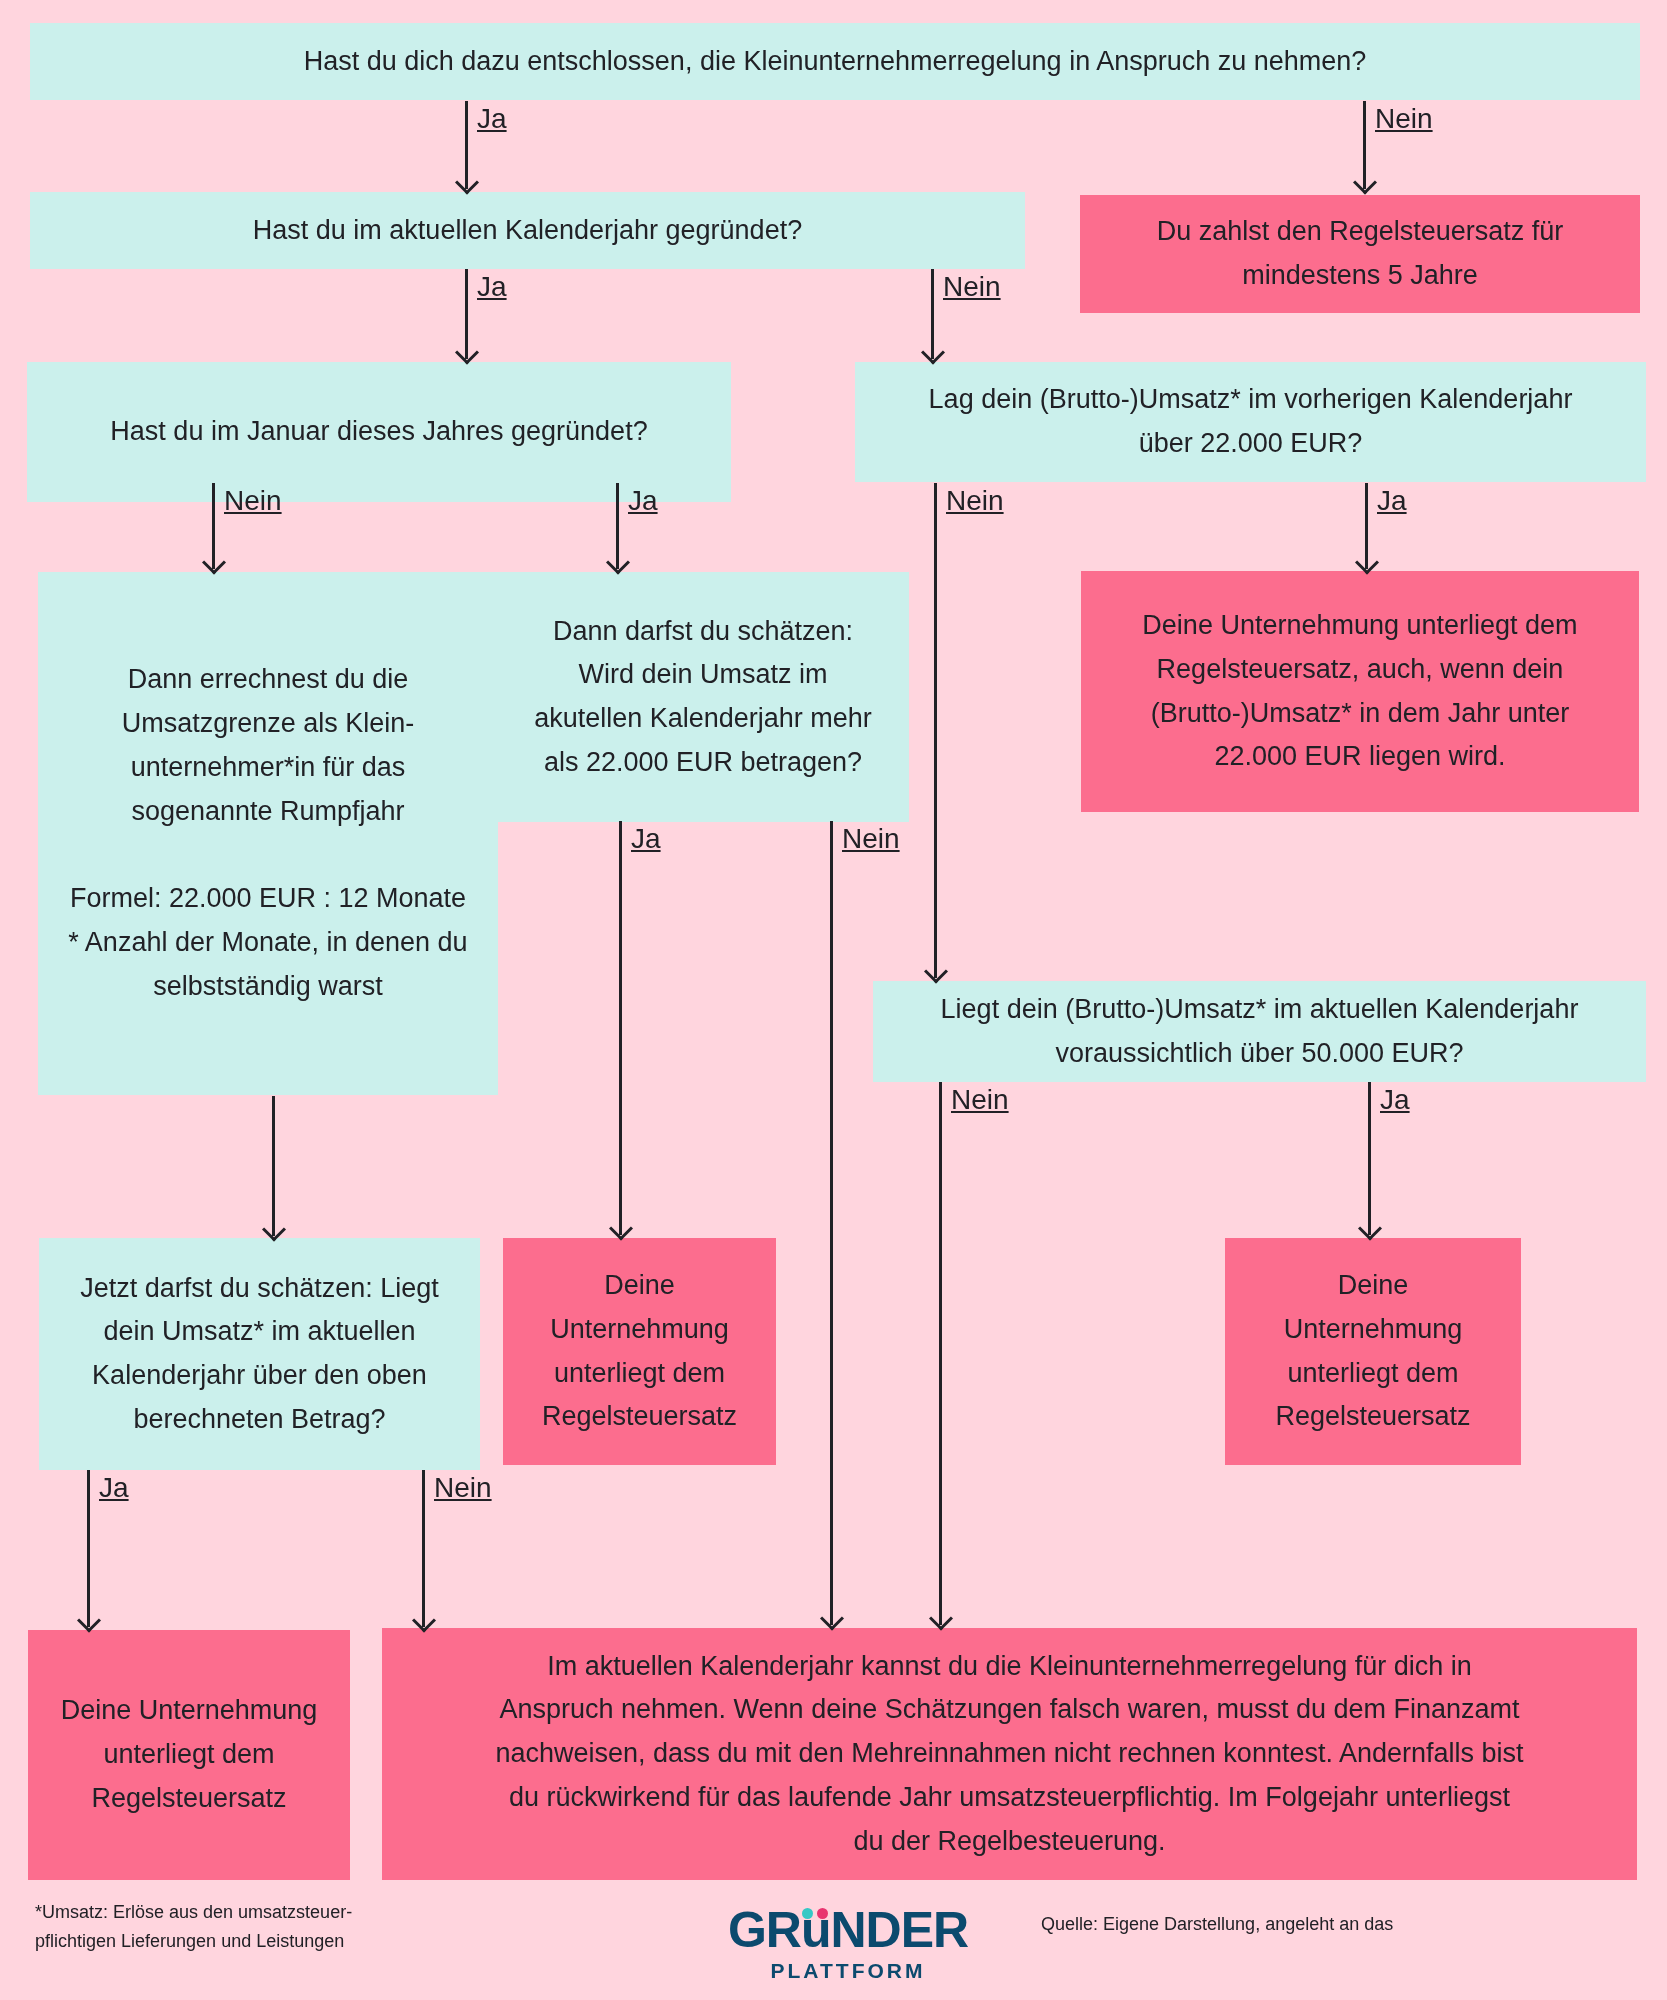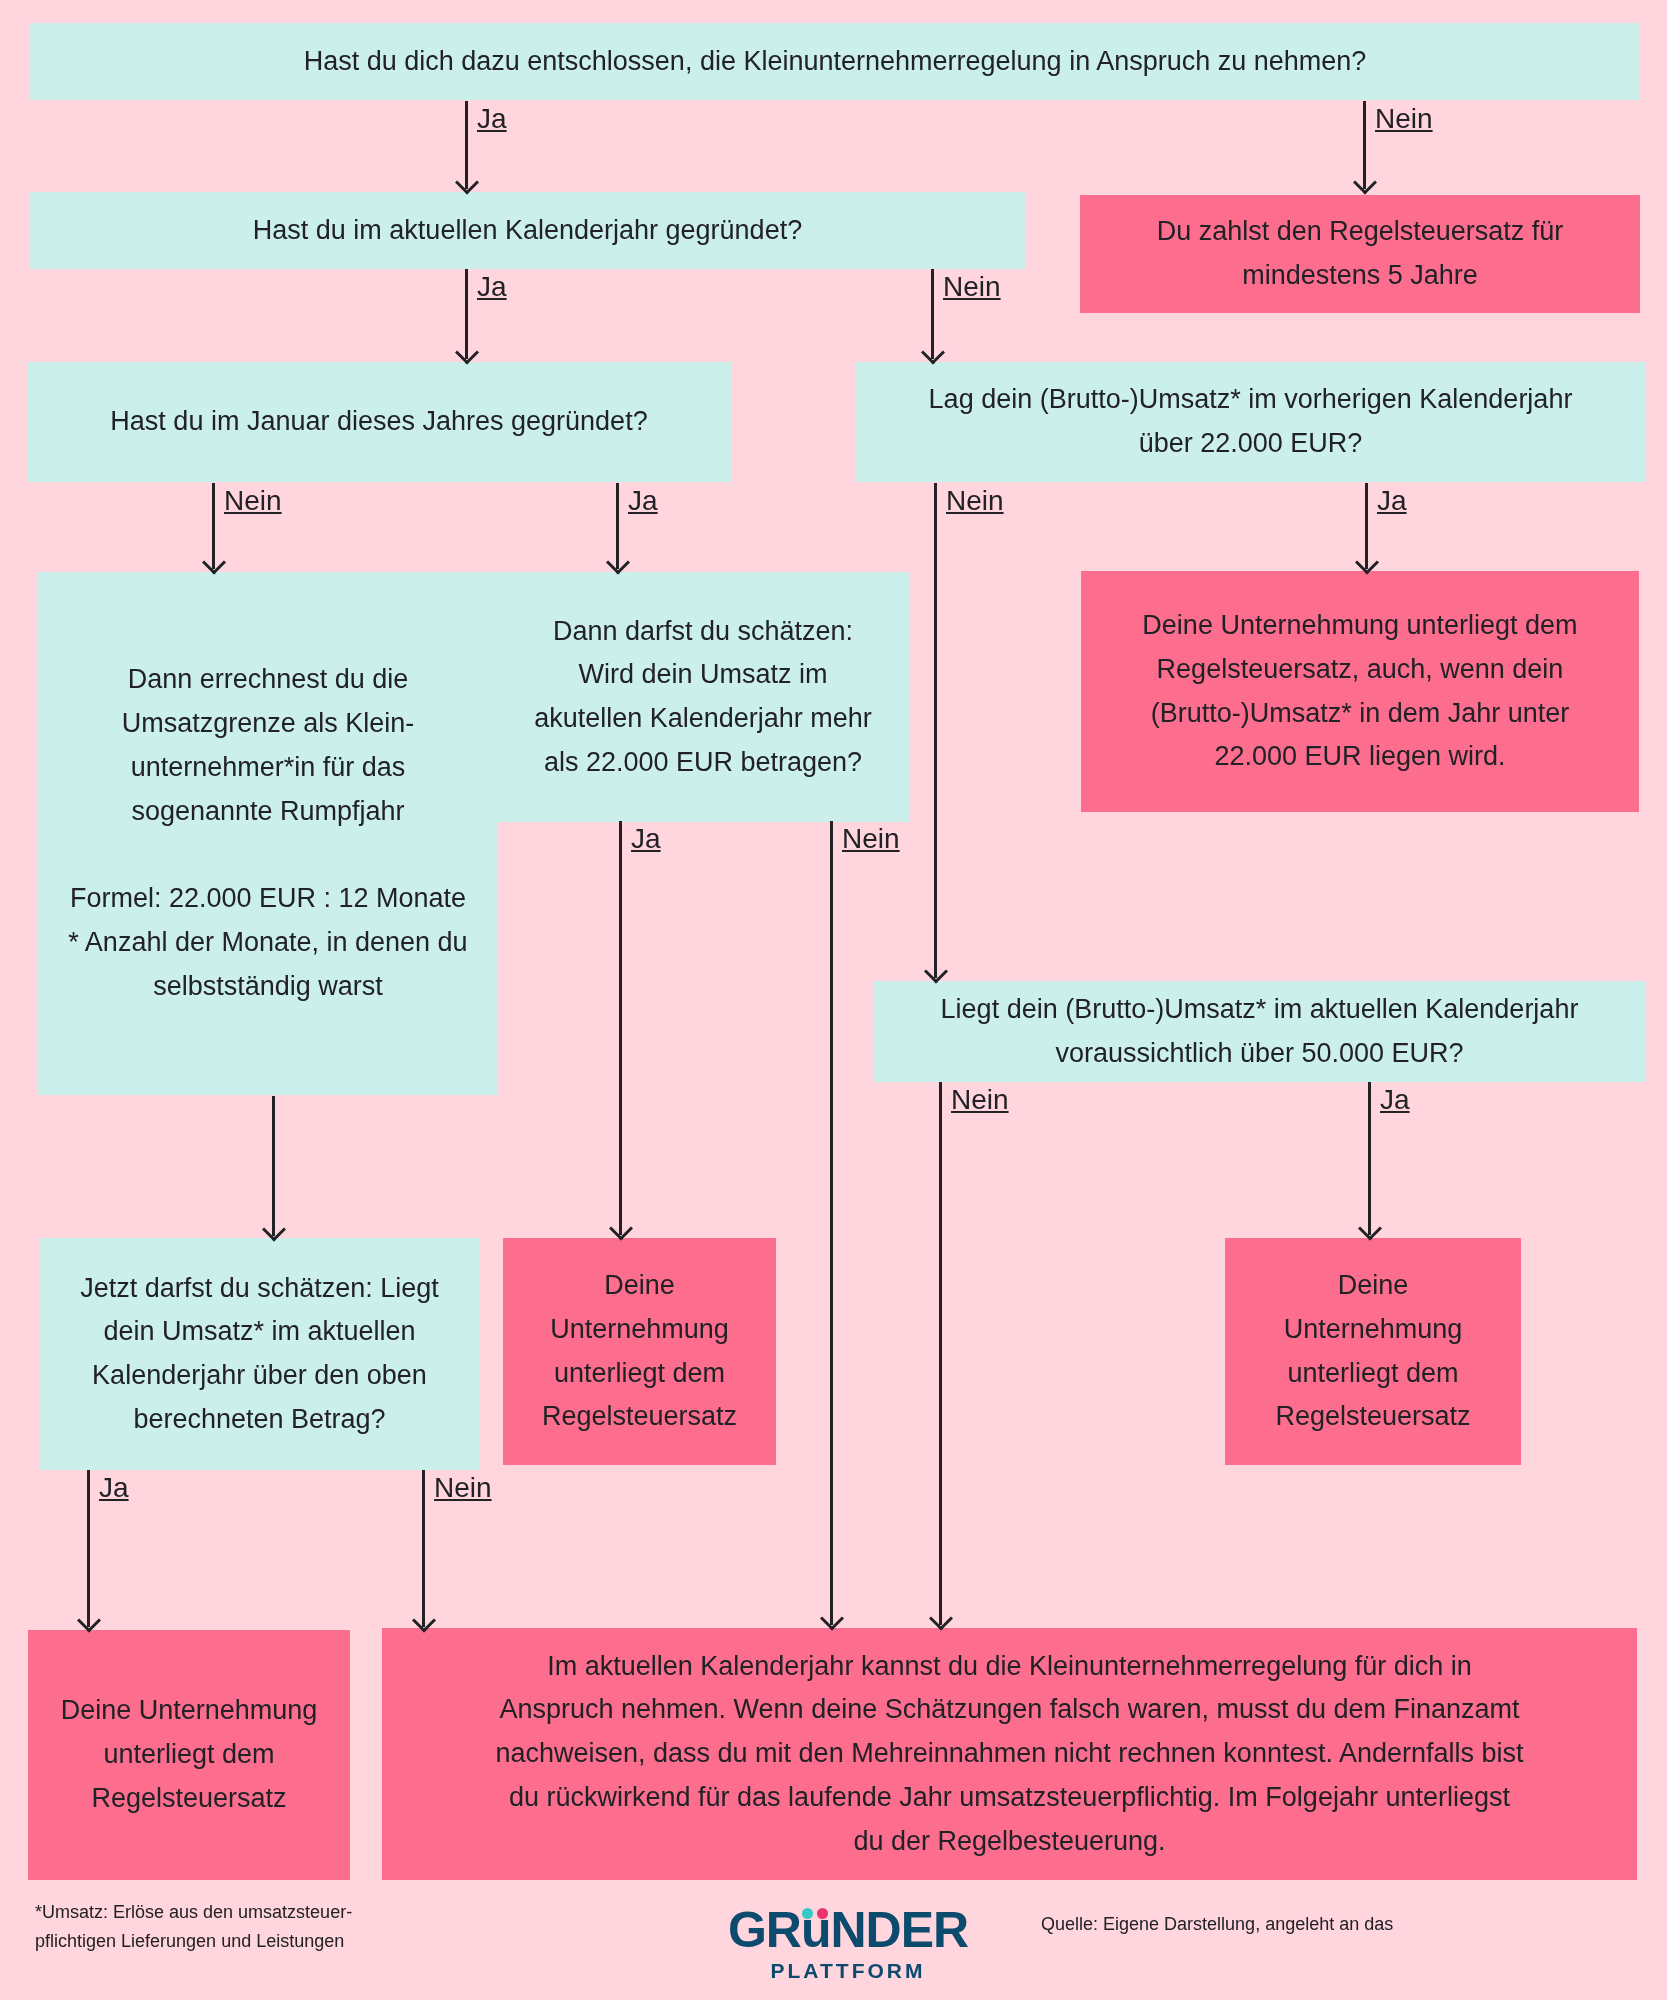--- a/index.html
+++ b/index.html
@@ -32,21 +32,21 @@
 <body>
 
 <div id="canvas">
 
   <div class="box q" style="left:30px;top:23px;width:1610px;height:77px;padding:0 20px;">Hast du dich dazu entschlossen, die Kleinunternehmerregelung in Anspruch zu nehmen?</div>
 
   <div class="box q" style="left:30px;top:192px;width:995px;height:77px;padding:0 20px;">Hast du im aktuellen Kalenderjahr gegründet?</div>
 
   <div class="box o" style="left:1080px;top:195px;width:560px;height:118px;padding:0 30px;">Du zahlst den Regelsteuersatz für mindestens 5 Jahre</div>
 
-  <div class="box q" style="left:27px;top:362px;width:704px;height:120px;padding:0 70px;">Hast du im Januar dieses Jahres gegründet?</div>
+  <div class="box q" style="left:27px;top:362px;width:704px;height:140px;padding:0 70px;">Hast du im Januar dieses Jahres gegründet?</div>
 
   <div class="box q" style="left:855px;top:362px;width:791px;height:120px;padding:0 60px;">Lag dein (Brutto-)Umsatz* im vorherigen Kalenderjahr über 22.000 EUR?</div>
 
   <div class="box q gap-big" style="left:38px;top:572px;width:460px;height:523px;padding:20px 24px;">
     <div>Dann errechnest du die Umsatzgrenze als Klein-unternehmer*in für das sogenannte Rumpfjahr</div>
     <div>Formel: 22.000 EUR : 12 Monate * Anzahl der Monate, in denen du selbstständig warst</div>
   </div>
 
   <div class="box q" style="left:497px;top:572px;width:412px;height:250px;padding:4px 28px;">Dann darfst du schätzen: Wird dein Umsatz im akutellen Kalenderjahr mehr  als 22.000 EUR betragen?</div>
 

